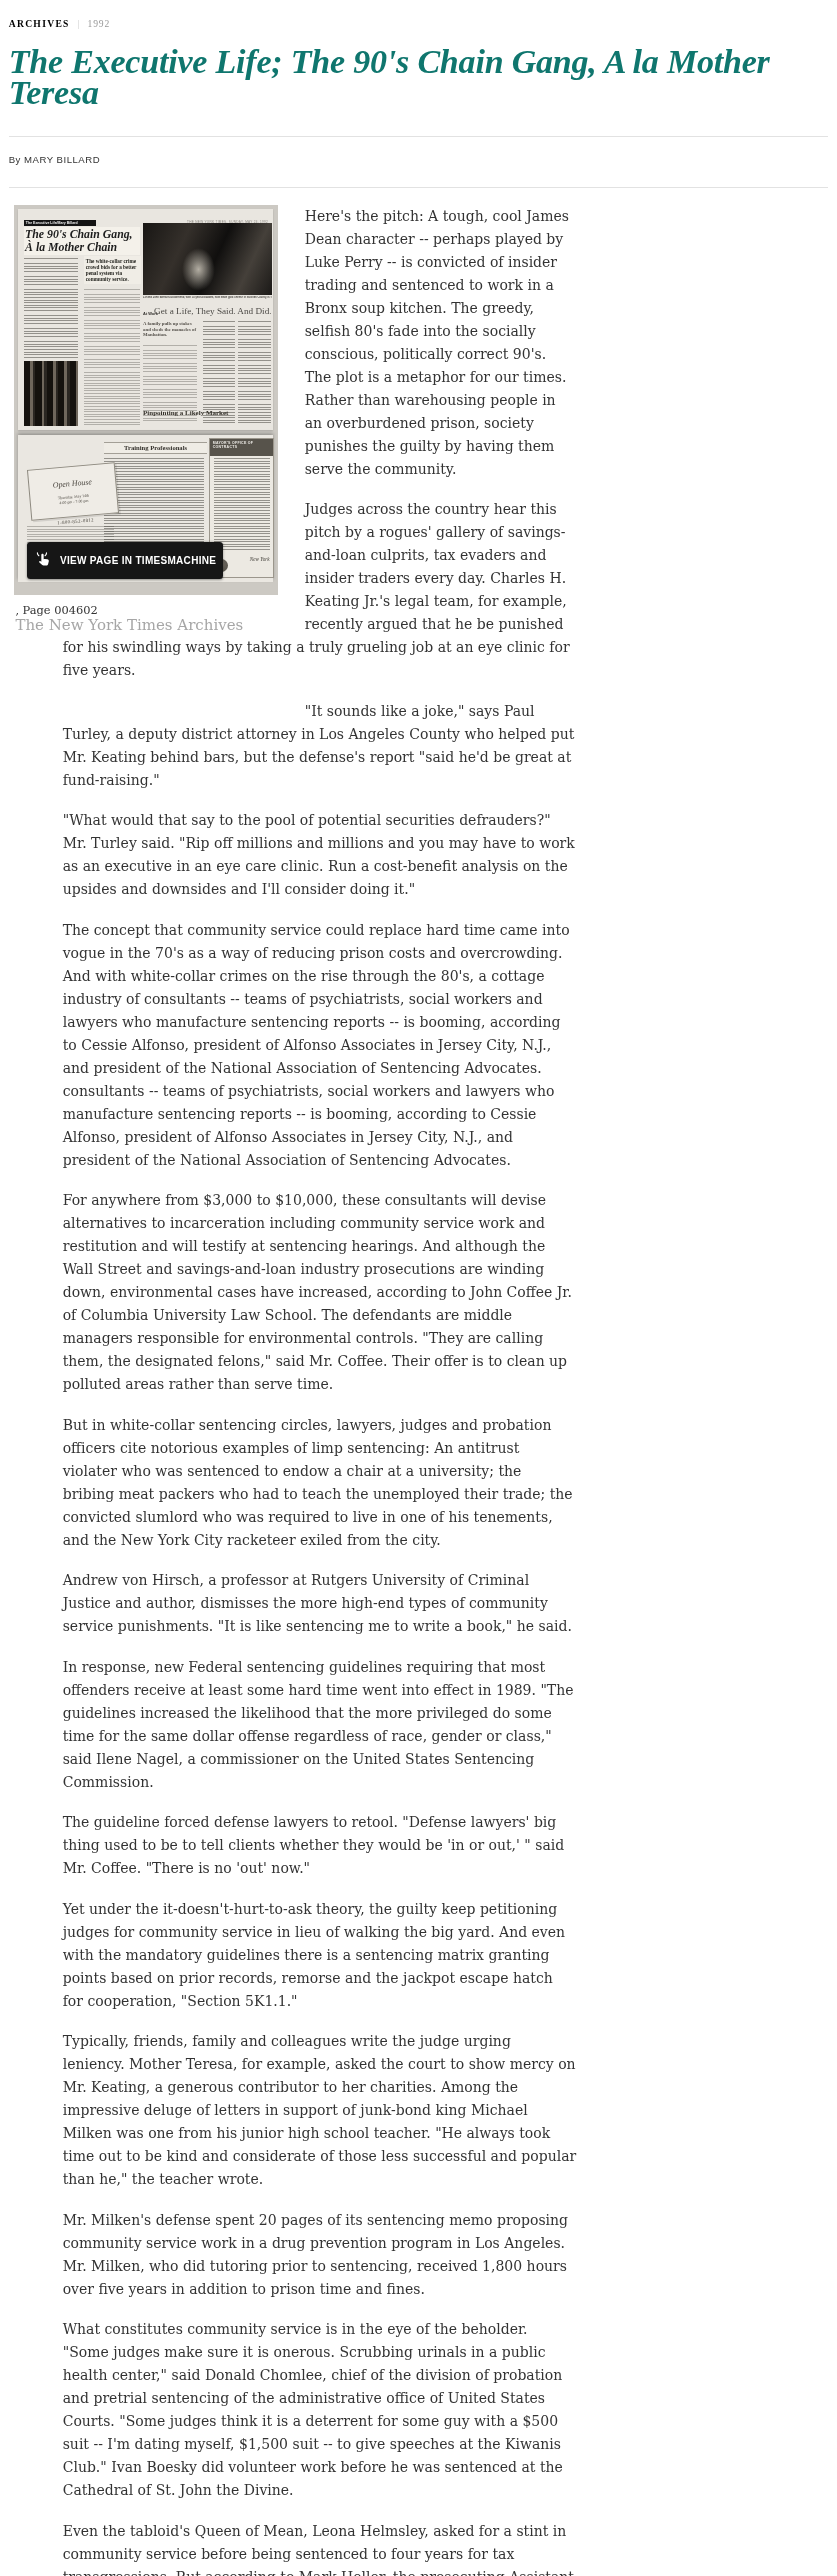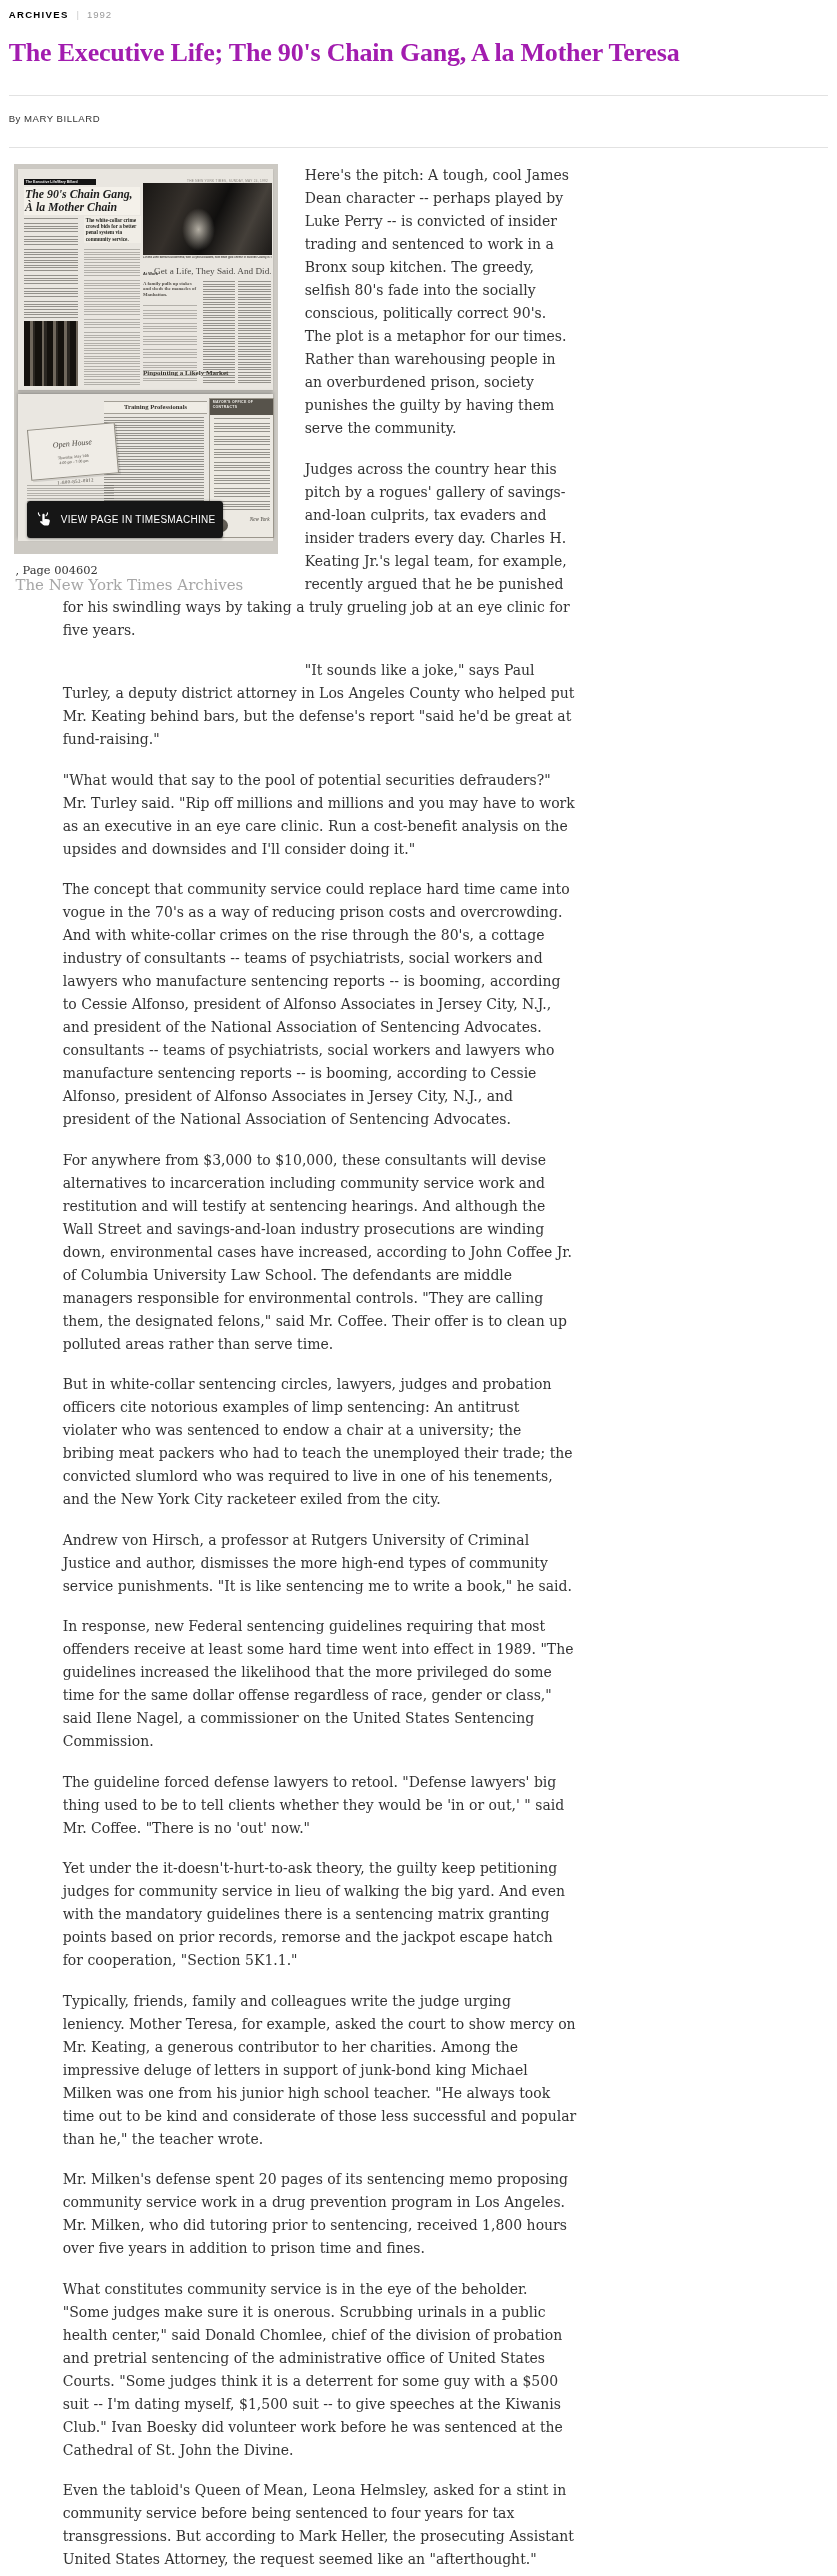--- a/index.html
+++ b/index.html
@@ -1,24 +1,24 @@
 <!DOCTYPE html>
 <html style="font-size:14px"><head>
 <meta charset="utf-8">
 <style>
   html,body{margin:0;padding:0;background:#fff;}
   body{width:837px;min-height:2576px;font-family:"DejaVu Serif",serif;color:#333;}
   .page{width:837px;box-sizing:border-box;padding:0 8.7px 79px 8.7px;}
 
   
-  .kicker-row{padding-top:9px;font-family:Liberation Sans, sans-serif;font-size:9.6px;line-height:12.2px;display:flex;align-items:center;}
+  .kicker-row{padding-top:18px;font-family:Liberation Serif, serif;font-size:9.6px;line-height:12.2px;display:flex;align-items:center;}
   .kicker-section{font-weight:700;color:#000;letter-spacing:1.3px;}
   .kicker-divider{color:#ccc;margin:0 7.9px;font-weight:400;}
   .kicker-year{color:#999;letter-spacing:0.9px;}
-  h1.article-title{margin:15.7px 0 0 0;font-family:"Liberation Serif",serif;font-weight:700;font-size:26px;line-height:31.5px;color:#a21caf;letter-spacing:-0.2px;}
+  h1.article-title{margin:15.7px 0 0 0;font-family:"Liberation Serif",serif;font-style:italic;font-weight:700;font-size:34px;line-height:31.5px;color:#0f766e;letter-spacing:-0.2px;}
   .rule{border:0;border-top:0.9px solid #e2e2e2;margin:0;}
   .rule-1{margin-top:27px;}
   .rule-2{margin-top:21px;}
   .byline{margin-top:17px;font-family:"Liberation Sans",sans-serif;font-size:9.6px;line-height:12.2px;color:#333;letter-spacing:0.5px;}
 
   
   .article-body{margin-left:54px;width:514px;margin-top:16.6px;font-size:14px;line-height:23px;}
   .article-body p{margin:0 0 17.5px 0;}
   p.dup-paragraph{white-space:pre-line;margin-top:12px;}
   p.extra-gap{margin-top:14px;}
@@ -60,21 +60,21 @@
   .under-ticket{position:absolute;left:8.7px;top:91px;width:87px;height:35px;}
   .mci{position:absolute;left:11.4px;top:128px;font-family:"Liberation Sans",sans-serif;font-weight:700;font-style:italic;font-size:9.6px;color:#2e2b26;letter-spacing:0.9px;}
   .right-ad{position:absolute;left:191px;top:3.5px;width:63px;height:138px;border:0.9px solid #9b968c;background:#ece9e2;}
   .right-ad-header{height:13px;background:#57534b;color:#efede8;font-family:"Liberation Sans",sans-serif;font-weight:700;font-size:3.5px;line-height:4.4px;padding:1.7px 2.6px;letter-spacing:0.3px;}
   .right-ad-body{position:absolute;left:3.5px;right:3.5px;top:19px;height:94px;}
   .seal{position:absolute;left:5.2px;bottom:5.2px;width:13px;height:13px;border-radius:50%;background:radial-gradient(circle at 35% 35%,#7c776d,#4d4942);}
   .ny-script{position:absolute;right:3.5px;bottom:6.1px;font-family:"Liberation Serif",serif;font-style:italic;font-size:5.2px;color:#45423c;}
 
   
   .tm-button{position:absolute;left:13px;top:337px;width:196px;height:37px;background:#161616;border:0;border-radius:3.5px;display:flex;align-items:center;justify-content:center;gap:7.9px;cursor:pointer;box-shadow:0 0.9px 2.6px rgba(0,0,0,.4);}
-  .tm-button-label{color:#fff;font-family:"Liberation Sans",sans-serif;font-weight:400;font-size:10px;letter-spacing:0.3px;white-space:nowrap;}
+  .tm-button-label{color:#fff;font-family:"Liberation Sans",sans-serif;font-weight:700;font-size:10px;letter-spacing:0.3px;white-space:nowrap;}
   .tm-hand{flex:0 0 auto;display:block;}
 
   figcaption{margin-top:8.7px;margin-left:1.7px;}
   .fig-caption-line{font-size:11.4px;line-height:15px;color:#333;}
   .fig-source-line{font-size:15px;line-height:15px;color:#a6a6a6;}
 </style>
 </head>
 <body>
 
 <div class="page">

